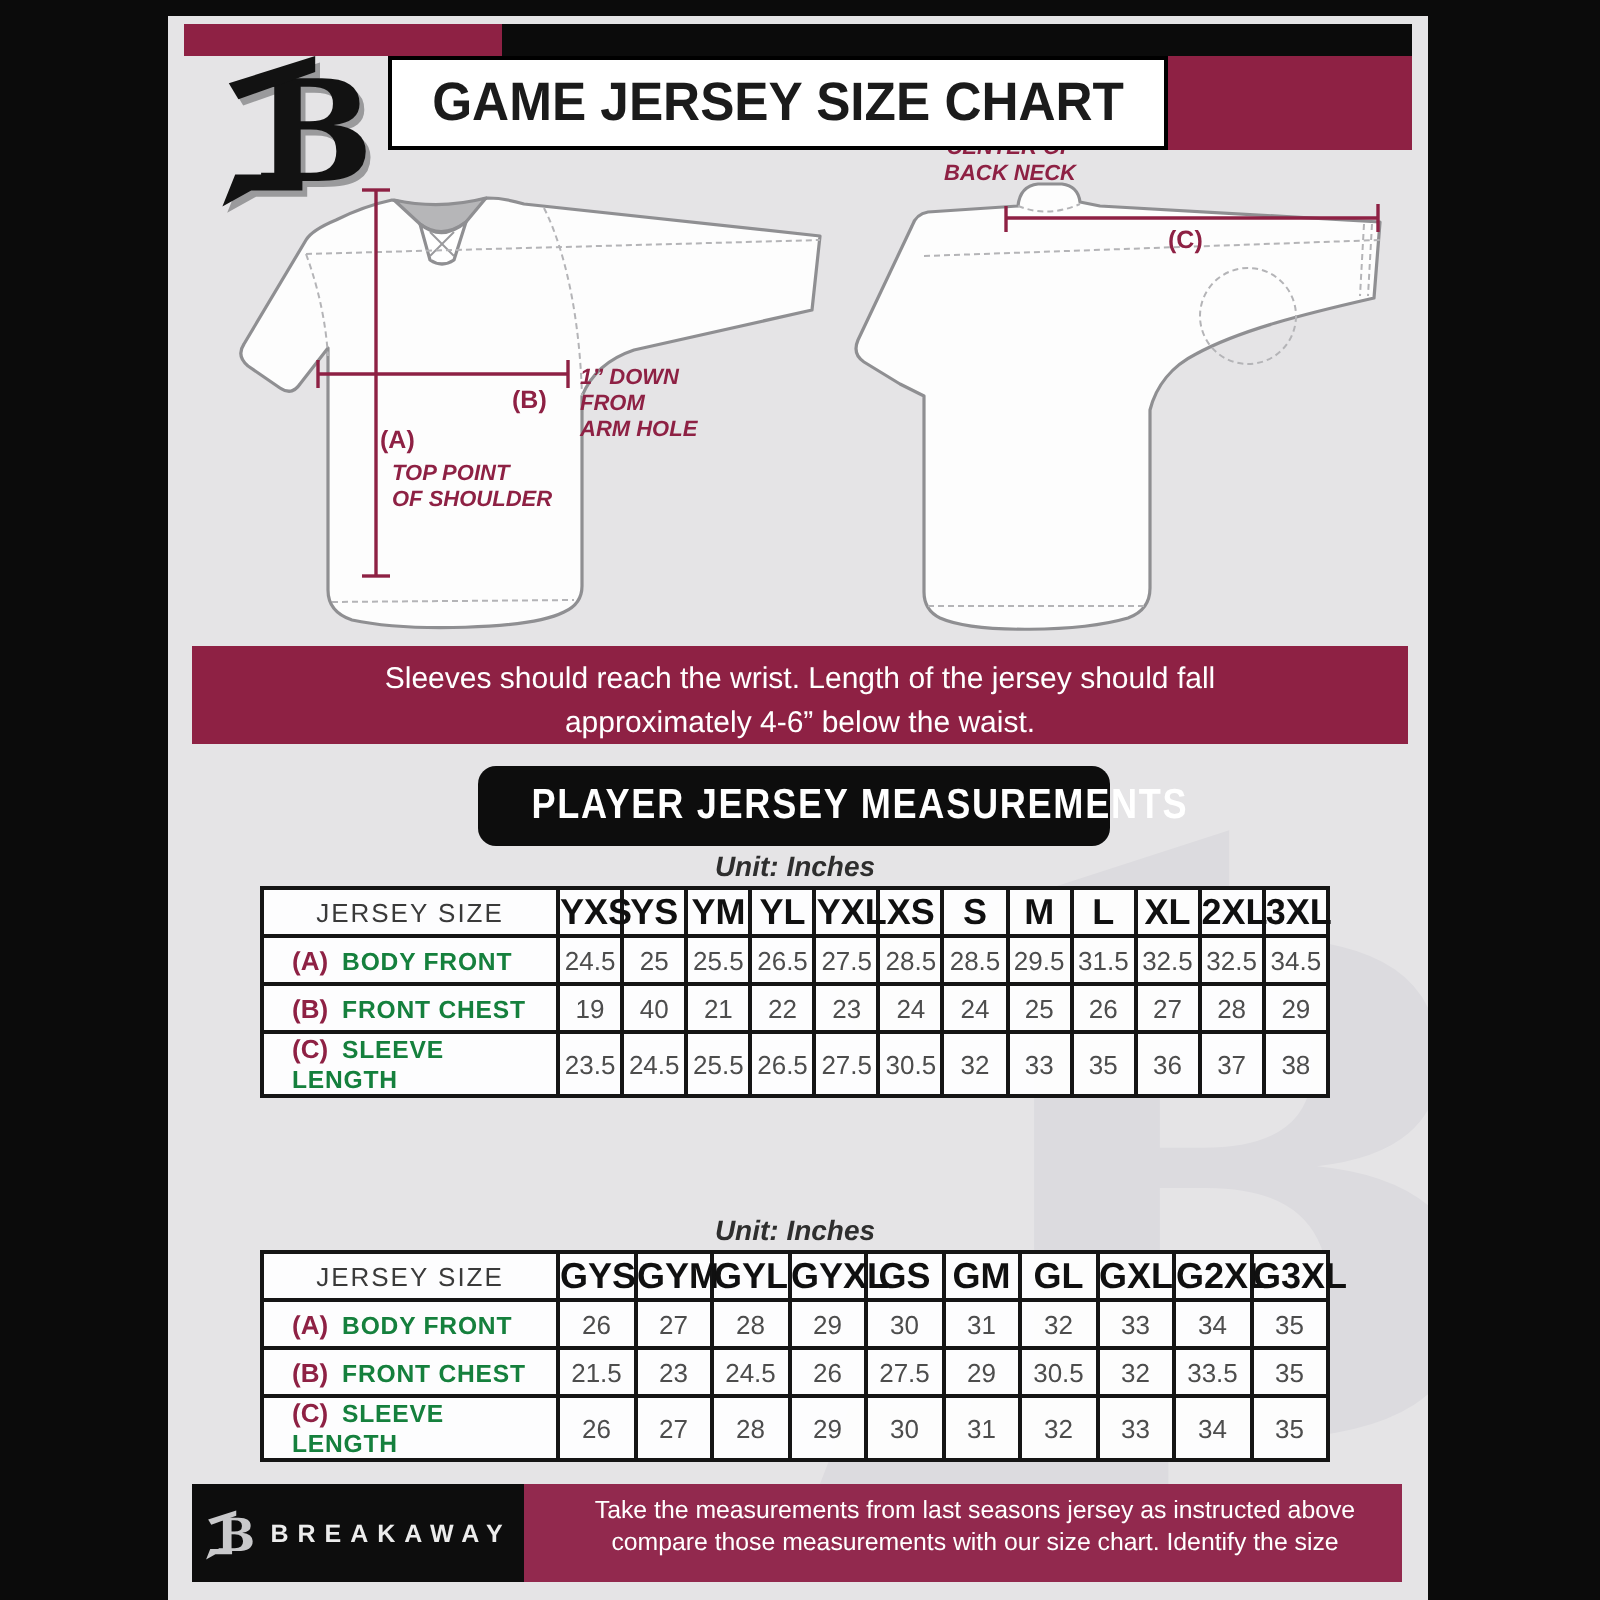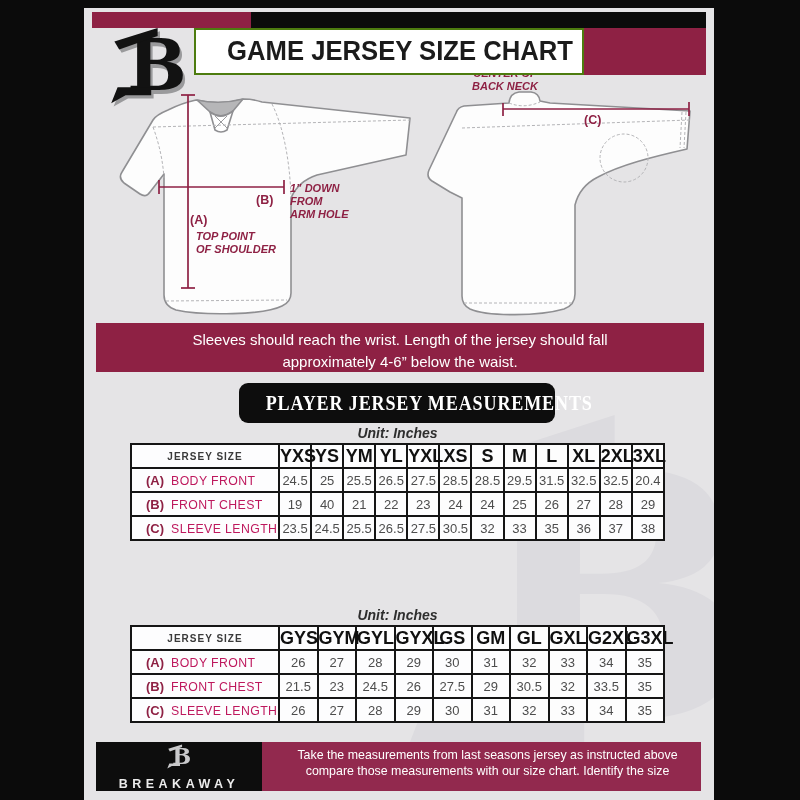--- a/index.html
+++ b/index.html
@@ -3,56 +3,56 @@
 <meta charset="utf-8">
 <style>
   html,body{margin:0;padding:0;background:#0b0b0b;}
   .page{position:relative;width:800px;height:800px;background:#0b0b0b;overflow:hidden;
         font-family:"Liberation Sans",sans-serif;}
   .content{position:absolute;left:84px;top:8px;width:630px;height:792px;background:#e5e4e6;overflow:hidden;}
   
   .topbar-maroon{position:absolute;left:8px;top:4px;width:159px;height:16px;background:#8e2144;z-index:2;}
   .topbar-black{position:absolute;left:167px;top:4px;width:455px;height:16px;background:#0b0b0b;z-index:2;}
   .titlebox{position:absolute;left:110px;top:20px;width:390px;height:47px;background:#ffffff;
-            border:2px solid #4d7c0f;box-sizing:border-box;text-align:right;z-index:2;}
+            border:2px solid #000000;box-sizing:border-box;text-align:center;z-index:2;}
   .titlebox span{display:inline-block;line-height:43px;font-size:27px;font-weight:bold;color:#1b1b1b;
             letter-spacing:0px;transform:scaleX(0.95);transform-origin:center;white-space:nowrap;}
   .maroonblock{position:absolute;left:500px;top:20px;width:122px;height:47px;background:#8e2144;z-index:2;}
   .logo{position:absolute;left:18px;top:12px;width:92px;height:88px;z-index:3;}
   
   .diagram{position:absolute;left:0;top:0;width:630px;height:792px;z-index:1;}
   
   .banner{position:absolute;left:12px;top:315px;width:608px;height:49px;background:#8e2144;color:#fff;
           text-align:center;font-size:15px;line-height:1.45;padding-top:6px;box-sizing:border-box;z-index:2;}
   
   .section-pill{position:absolute;height:40px;background:#0d0d0d;border-radius:9px;color:#fff;
           text-align:center;z-index:2;}
   .section-pill span{display:inline-block;line-height:40px;font-weight:bold;font-size:21px;letter-spacing:1px;
           transform:scaleX(0.86);transform-origin:center;white-space:nowrap;}
-  .pill-player{left:155px;top:375px;width:316px;font-family:Liberation Serif, serif;}
+  .pill-player{left:155px;top:375px;width:316px;}
   .pill-goalie{left:169px;top:557px;width:290px;}
   .unit{position:absolute;left:46px;width:535px;text-align:center;font-style:italic;font-weight:bold;
         font-size:14px;color:#2e2e2e;z-index:2;}
   .unit-player{top:417px;}
   .unit-goalie{top:599px;}
   
   .meas-table{position:absolute;left:46px;width:535px;border-collapse:collapse;table-layout:fixed;z-index:2;}
   .table-player{top:435px;}
   .table-goalie{top:617px;}
   .meas-table th,.meas-table td{border:2px solid #151515;height:22px;padding:0;text-align:center;
         background:rgba(255,255,255,0.93);font-size:13px;color:#4d4d4d;}
   .meas-table thead th{font-weight:bold;color:#101010;font-size:18px;}
   .meas-table .rowlabel{width:146px;text-align:left;padding-left:14px;}
-  .meas-table .sizehead{text-align:center;padding-left:0;font-weight:bold;color:#3a3a3a;
-        letter-spacing:1px;font-size:10px;}
+  .meas-table .sizehead{text-align:center;padding-left:0;font-weight:normal;color:#3a3a3a;
+        letter-spacing:1px;font-size:13px;}
   .rowkey{color:#8e2144;font-weight:bold;font-size:13px;}
-  .rowtext{color:#be185d;font-weight:normal;font-size:12.3px;letter-spacing:0.4px;margin-left:7px;}
+  .rowtext{color:#15803d;font-weight:bold;font-size:12.3px;letter-spacing:0.4px;margin-left:7px;}
   
   .footer-black{position:absolute;left:12px;top:734px;width:166px;height:49px;background:#0d0d0d;z-index:2;
-        display:flex;align-items:center;justify-content:center;gap:7px;flex-direction:column;}
+        display:flex;align-items:center;justify-content:center;gap:7px;}
   .footer-black .brand{color:#ececec;font-weight:bold;font-size:12.5px;letter-spacing:4.5px;}
   .footer-maroon{position:absolute;left:178px;top:734px;width:439px;height:49px;background:#92294e;z-index:2;
         color:#fff;font-size:12.4px;line-height:1.3;padding:5px 0 0 12px;box-sizing:border-box;text-align:center;}
   
   .watermark{position:absolute;left:295px;top:368px;width:380px;height:430px;z-index:0;opacity:1;}
 </style>
 </head>
 <body>
 
 <div class="page">
@@ -178,21 +178,21 @@
             <td>25</td>
             <td>25.5</td>
             <td>26.5</td>
             <td>27.5</td>
             <td>28.5</td>
             <td>28.5</td>
             <td>29.5</td>
             <td>31.5</td>
             <td>32.5</td>
             <td>32.5</td>
-            <td>20.4</td>
+            <td>34.5</td>
           </tr>
           <tr>
             <td class="rowlabel"><span class="rowkey">(B)</span><span class="rowtext">FRONT CHEST</span></td>
             <td>19</td>
             <td>40</td>
             <td>21</td>
             <td>22</td>
             <td>23</td>
             <td>24</td>
             <td>24</td>

